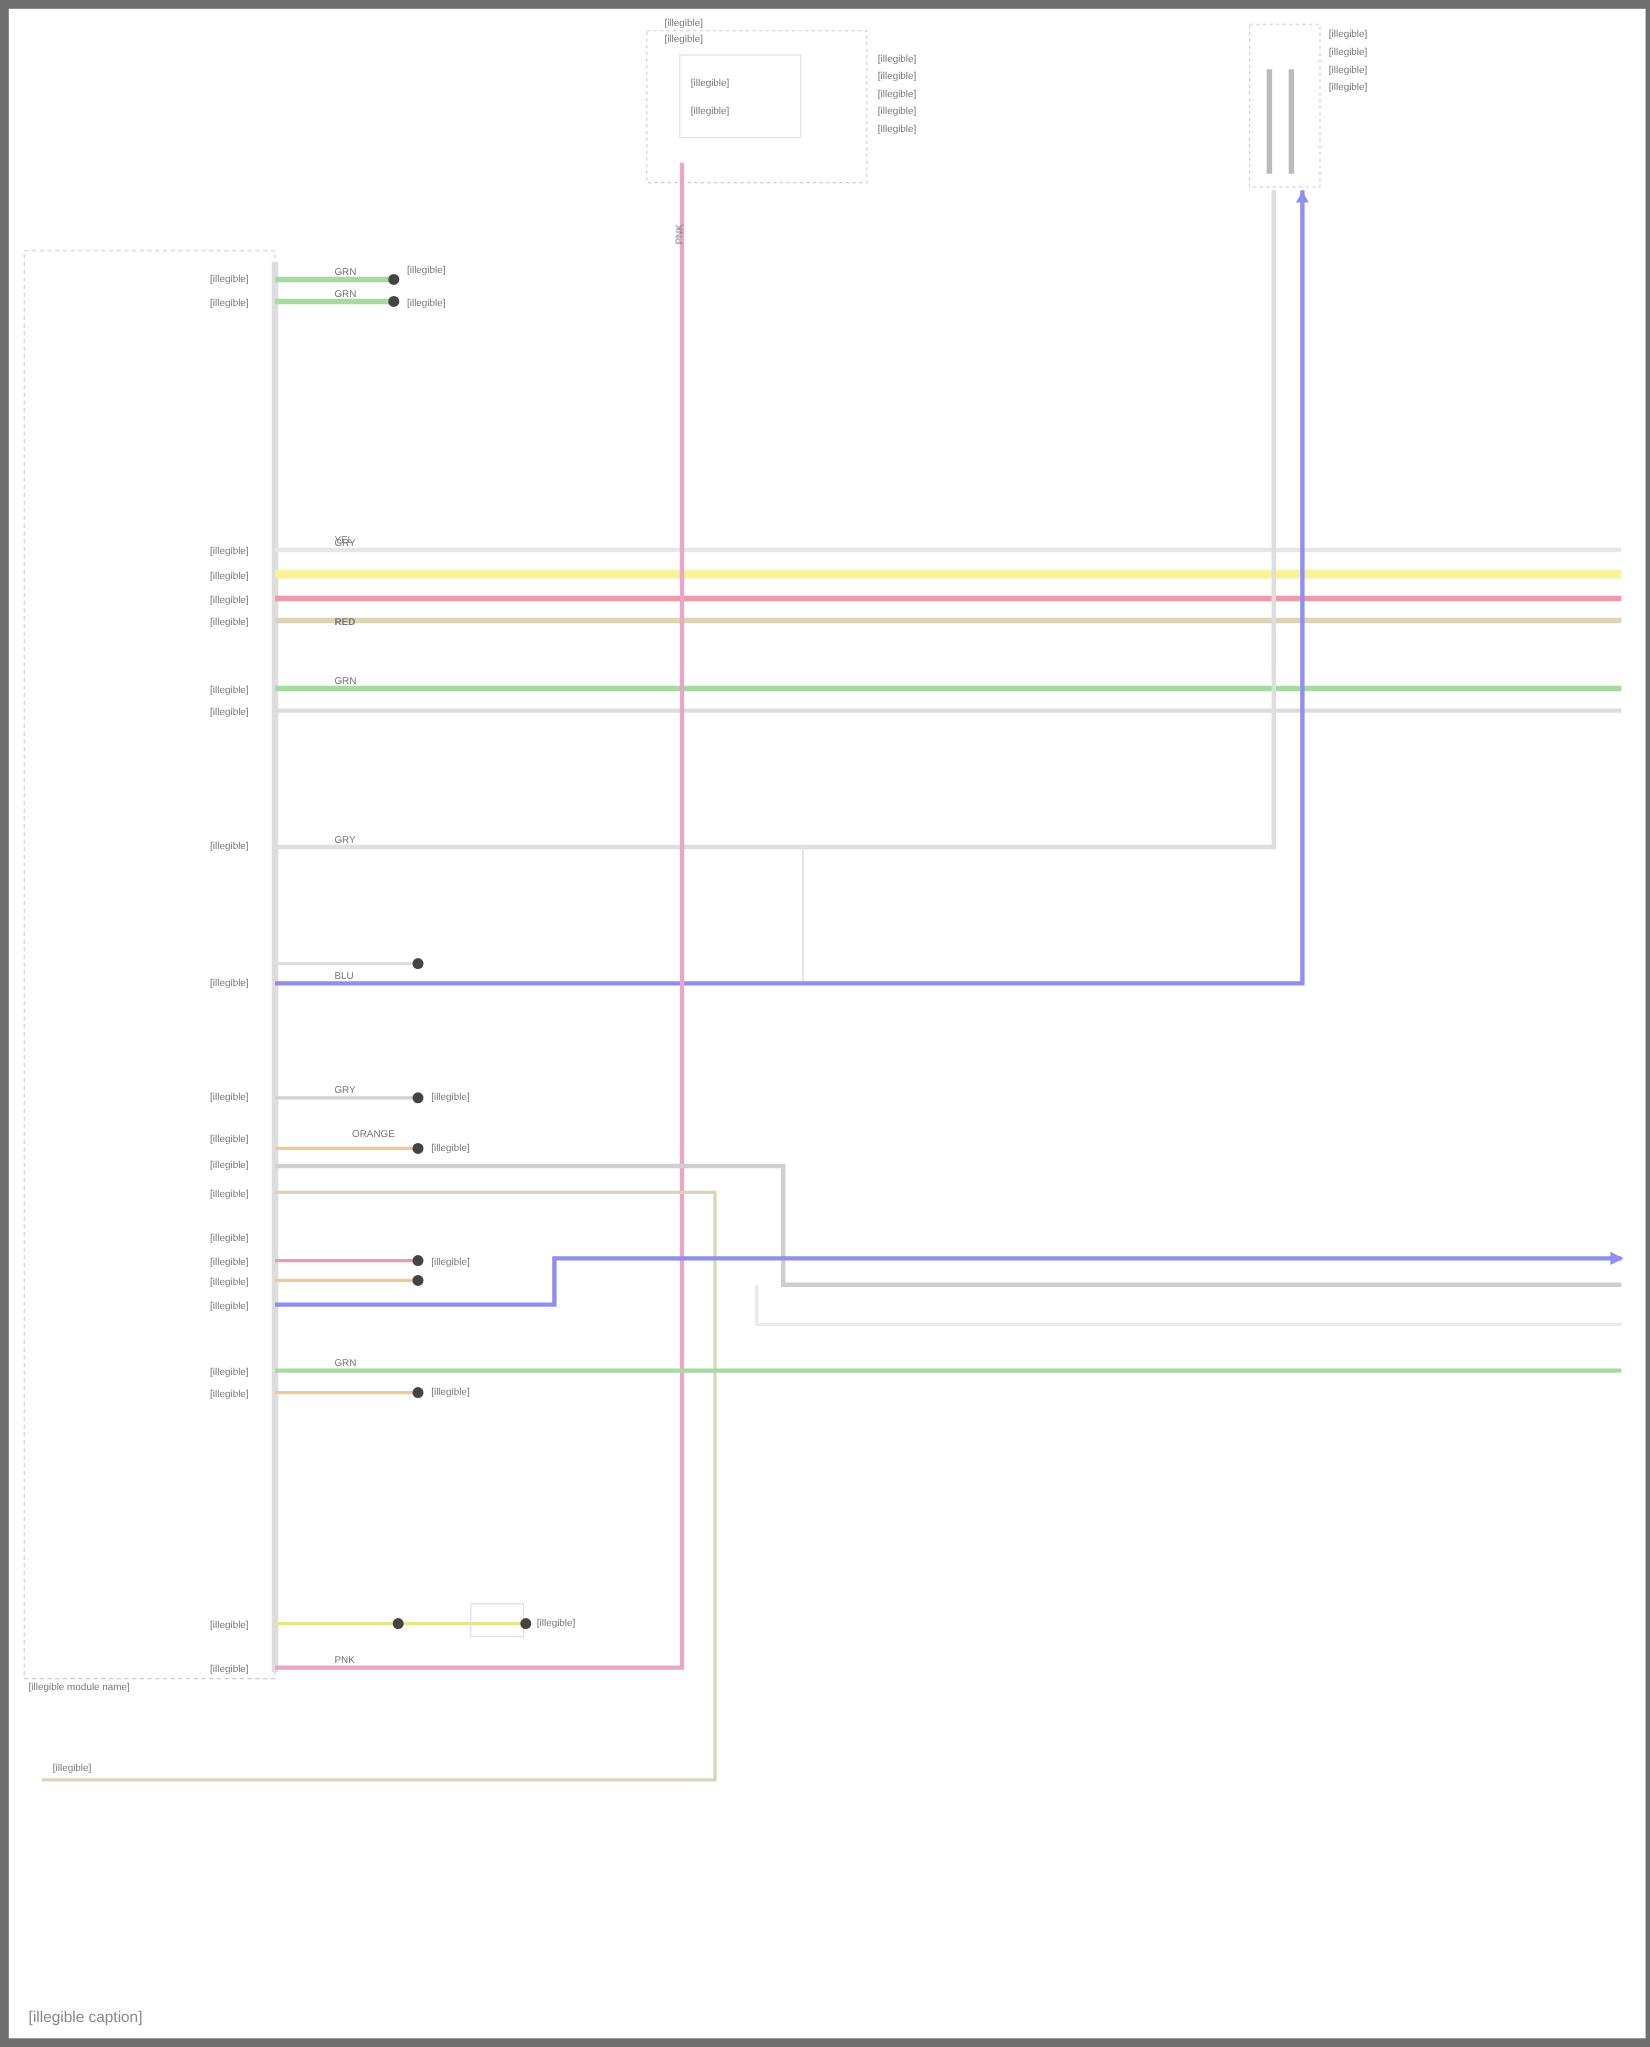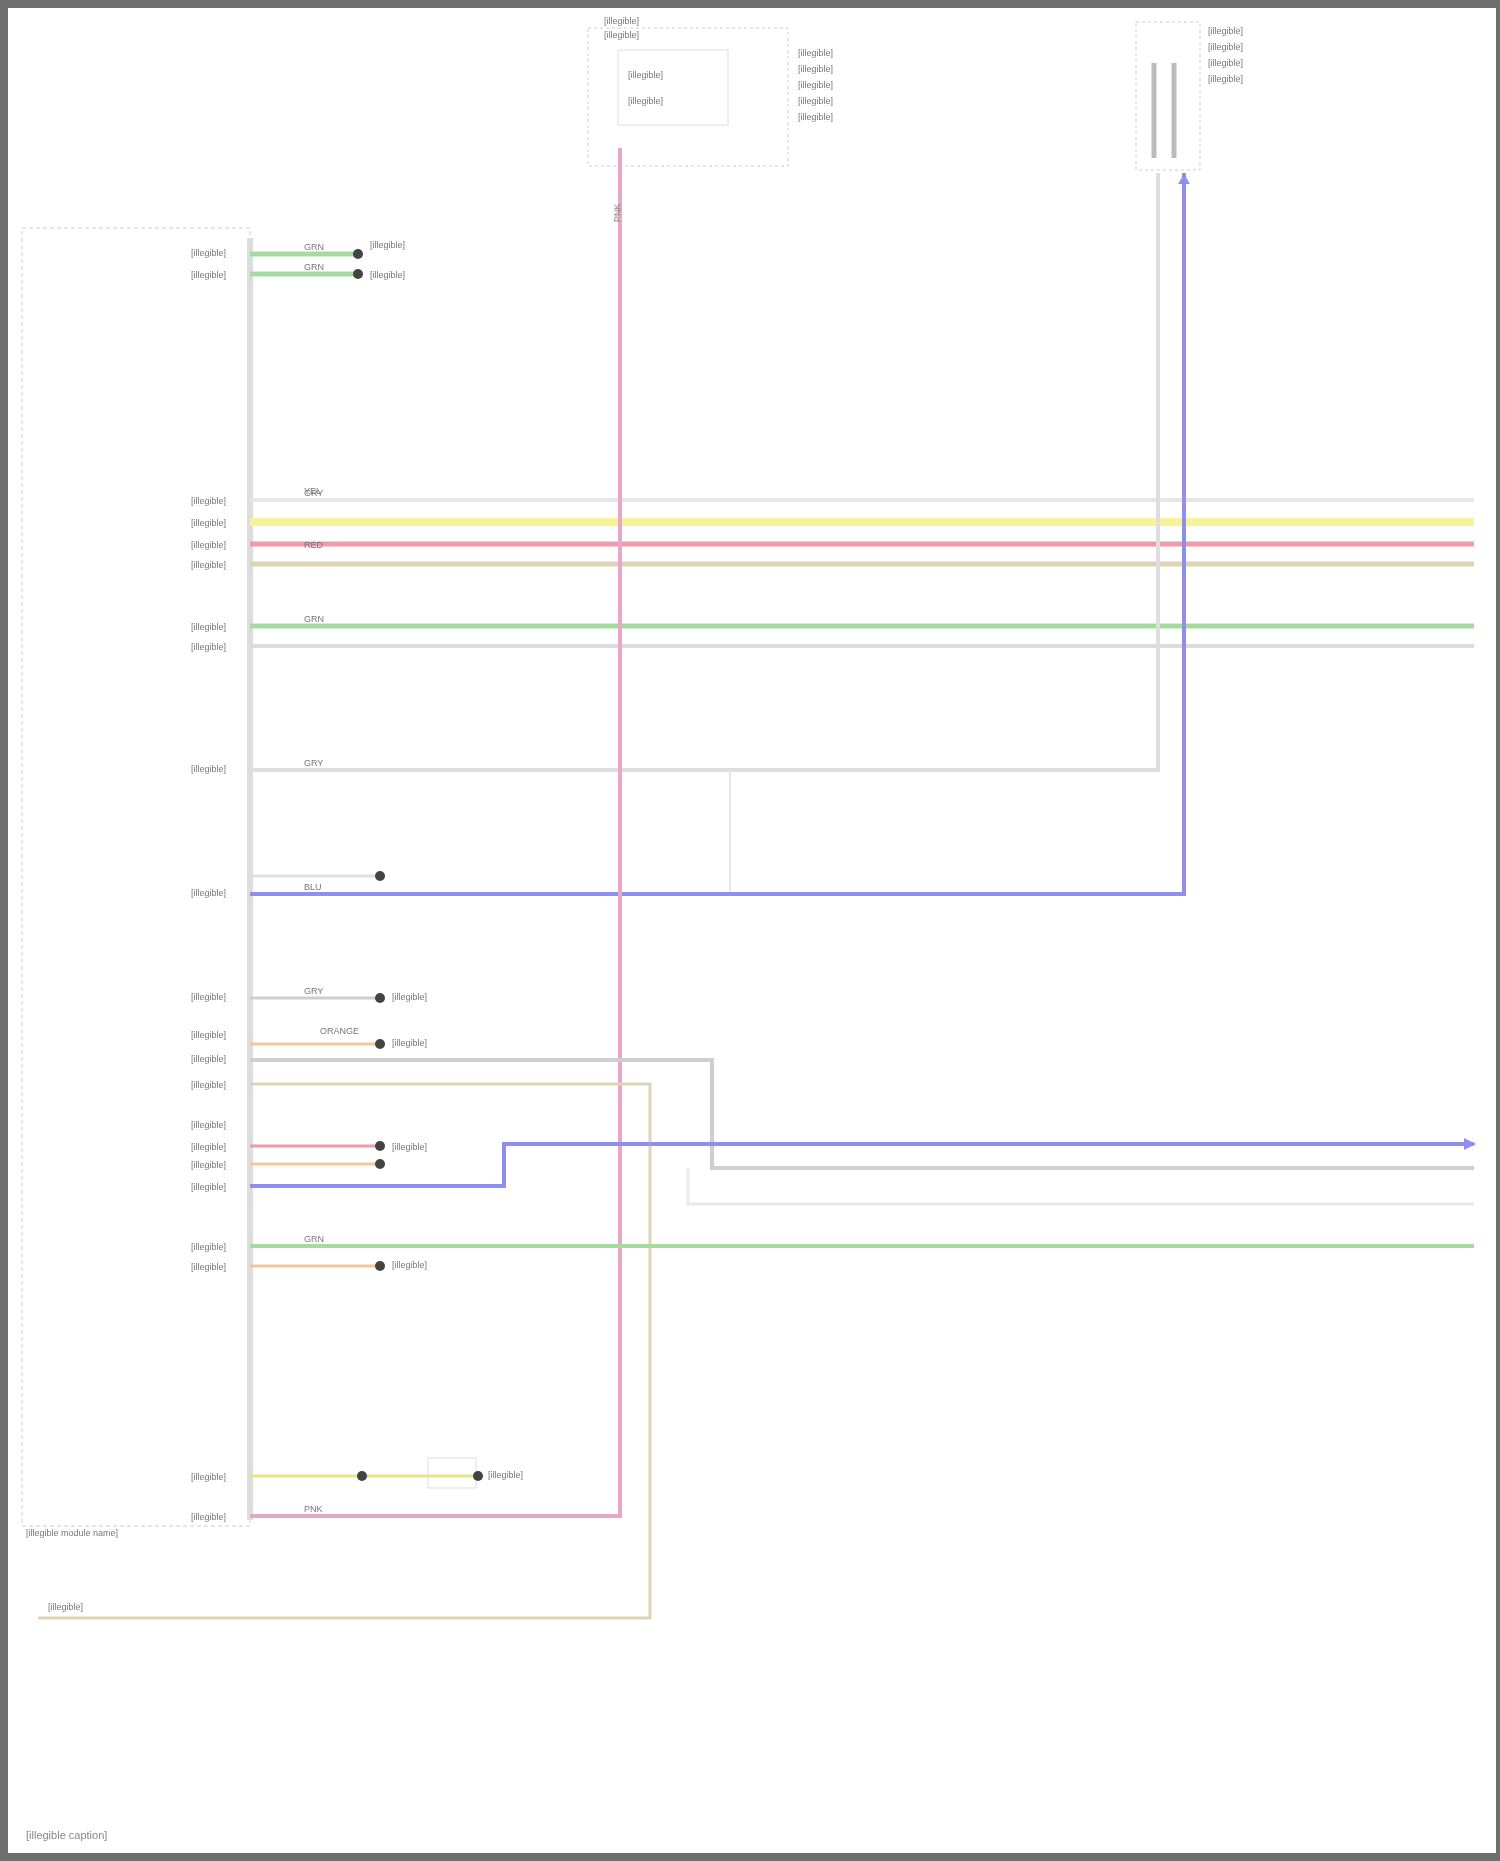--- a/index.html
+++ b/index.html
@@ -1,21 +1,21 @@
 <!DOCTYPE html>
 <html><head>
 <meta charset="utf-8">
 <style>
   html,body{margin:0;padding:0;background:#6e6e6e;}
   body{width:1500px;height:1861px;position:relative;overflow:hidden;font-family:"Liberation Sans",sans-serif;}
   #sheet{position:absolute;left:8px;top:8px;width:1488px;height:1845px;background:#fff;}
   svg{position:absolute;left:0;top:0;}
   .lbl{position:absolute;font-size:9px;color:#777;white-space:nowrap;line-height:10px;filter:blur(0.6px);}
   .lbl.r{text-align:right;}
-  .caption{position:absolute;left:18px;bottom:12px;font-size:11px;color:#888;filter:blur(0.6px);}
+  .caption{position:absolute;left:18px;bottom:12px;font-size:14px;color:#888;filter:blur(0.6px);}
 </style>
 </head>
 <body>
 
 <div id="sheet">
 <svg width="1488" height="1845" viewBox="0 0 1488 1845">
 
   <rect x="14" y="220" width="228" height="1298" fill="none" stroke="#ccc" stroke-dasharray="4,3"></rect>
 
   <line x1="242" y1="230" x2="242" y2="1512" stroke="#ddd" stroke-width="6"></line>
@@ -116,21 +116,21 @@
 <div class="lbl r" style="right:1270px;top:1174px;">[illegible]</div>
 <div class="lbl r" style="right:1270px;top:1234px;">[illegible]</div>
 <div class="lbl r" style="right:1270px;top:1254px;">[illegible]</div>
 <div class="lbl r" style="right:1270px;top:1464px;">[illegible]</div>
 <div class="lbl r" style="right:1270px;top:1504px;">[illegible]</div>
 
 <div class="lbl" style="left:296px;top:234px;">GRN</div>
 <div class="lbl" style="left:296px;top:254px;">GRN</div>
 <div class="lbl" style="left:296px;top:480px;">GRY</div>
 <div class="lbl" style="left:296px;top:478px;">YEL</div>
-<div class="lbl" style="left:296px;top:532px;">RED</div>
+<div class="lbl" style="left:296px;top:552px;font-weight:bold;">RED</div>
 <div class="lbl" style="left:296px;top:606px;">GRN</div>
 <div class="lbl" style="left:296px;top:750px;">GRY</div>
 <div class="lbl" style="left:296px;top:874px;">BLU</div>
 <div class="lbl" style="left:296px;top:978px;">GRY</div>
 <div class="lbl" style="left:312px;top:1018px;">ORANGE</div>
 <div class="lbl" style="left:296px;top:1226px;">GRN</div>
 <div class="lbl" style="left:296px;top:1496px;">PNK</div>
 <div class="lbl" style="left:600px;top:200px;transform:rotate(-90deg);">PNK</div>
 
 <div class="lbl" style="left:362px;top:232px;">[illegible]</div>

